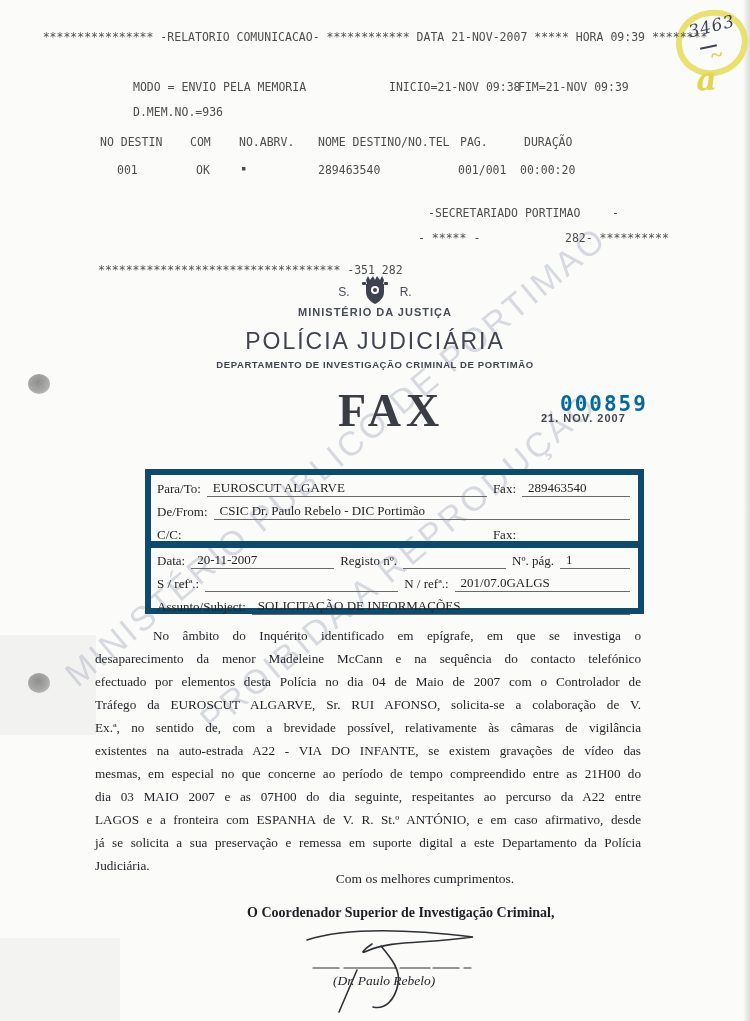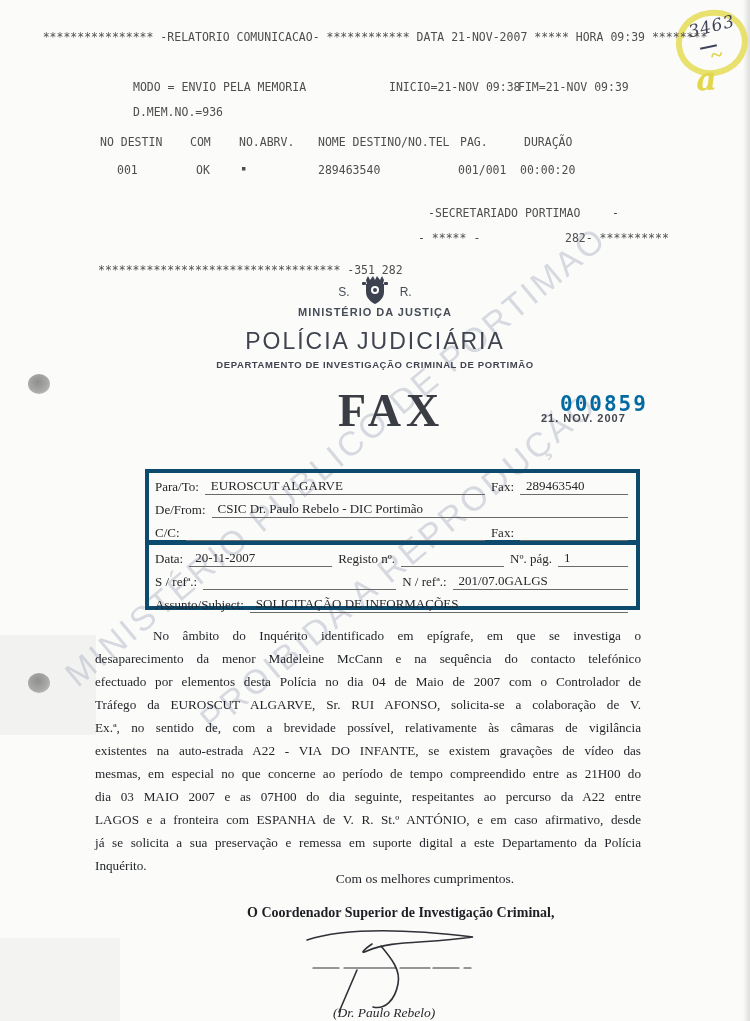--- a/index.html
+++ b/index.html
@@ -43,41 +43,41 @@
   .lh-dept{top:359px;font-size:9.5px;font-weight:bold;letter-spacing:0.6px;color:#3f4450;}
 
   .fax-title{position:absolute;left:338px;top:384px;font-family:"Liberation Serif",serif;
     font-weight:bold;font-size:46px;letter-spacing:5px;color:#3a3d44;text-align:right;}
   .stamp-num{position:absolute;left:560px;top:392px;font-family:"DejaVu Sans Mono",monospace;
     font-weight:bold;font-size:21px;letter-spacing:2px;color:#0369a1;}
   .stamp-date{position:absolute;left:541px;top:412px;font-family:"Liberation Sans",sans-serif;
     font-weight:bold;font-size:11px;letter-spacing:1px;color:#44474f;}
 
   
-  .fbox{position:absolute;left:145px;width:487px;border:4px solid #0c4a6e;background:transparent;
+  .fbox{position:absolute;left:145px;width:487px;border:6px solid #0c4a6e;background:transparent;
     font-size:13px;color:#26262a;}
   .fbox1{top:469px;height:67px;}
   .fbox2{top:541px;height:61px;}
   .frow{display:flex;align-items:flex-end;height:22px;padding:0 8px 1px 6px;gap:6px;}
   .flabel{white-space:nowrap;}
   .fval{border-bottom:1px solid #6a6a6a;white-space:nowrap;padding:0 2px 0 6px;min-height:15px;}
   .grow{flex:1;}
 
   
   .body-text{position:absolute;left:95px;top:624px;width:546px;font-size:13.2px;color:#1f2126;}
   .bline{height:23px;line-height:23px;text-align:justify;text-align-last:justify;white-space:nowrap;}
   .bline.first{padding-left:58px;}
   .bline.last{text-align-last:left;}
   .closing{position:absolute;left:0;right:0;top:871px;text-align:center;font-size:13.5px;color:#1f2126;
     padding-left:100px;}
 
   
   .sig-title{position:absolute;left:247px;top:905px;font-weight:bold;font-size:14px;color:#1d1f24;}
   .sig-svg{position:absolute;left:295px;top:920px;}
-  .sig-name{position:absolute;left:333px;top:973px;font-style:italic;font-size:13.5px;color:#26282e;margin-top:32px;}
+  .sig-name{position:absolute;left:333px;top:973px;font-style:italic;font-size:13.5px;color:#26282e;}
 </style>
 </head>
 <body>
 
 <div class="page">
 
   <div class="scan-edge-right"></div>
   <div class="hole-shadow"></div>
   <div class="scan-corner"></div>
 
@@ -187,21 +187,21 @@
     <div class="bline first">No âmbito do Inquérito identificado em epígrafe, em que se investiga o</div>
     <div class="bline">desaparecimento da menor Madeleine McCann e na sequência do contacto telefónico</div>
     <div class="bline">efectuado por elementos desta Polícia no dia 04 de Maio de 2007 com o Controlador de</div>
     <div class="bline">Tráfego da EUROSCUT ALGARVE, Sr. RUI AFONSO, solicita-se a colaboração de V.</div>
     <div class="bline">Ex.ª, no sentido de, com a brevidade possível, relativamente às câmaras de vigilância</div>
     <div class="bline">existentes na auto-estrada A22 - VIA DO INFANTE, se existem gravações de vídeo das</div>
     <div class="bline">mesmas, em especial no que concerne ao período de tempo compreendido entre as 21H00 do</div>
     <div class="bline">dia 03 MAIO 2007 e as 07H00 do dia seguinte, respeitantes ao percurso da A22 entre</div>
     <div class="bline">LAGOS e a fronteira com ESPANHA de V. R. St.º ANTÓNIO, e em caso afirmativo, desde</div>
     <div class="bline">já se solicita a sua preservação e remessa em suporte digital a este Departamento da Polícia</div>
-    <div class="bline last">Inquérito.</div>
+    <div class="bline last">Judiciária.</div>
   </div>
 
   <div class="closing">Com os melhores cumprimentos.</div>
 
   <div class="sig-title">O Coordenador Superior de Investigação Criminal,</div>
   <svg class="sig-svg" width="190" height="95" viewBox="0 0 190 95">
     <g fill="none" stroke="#2e3136" stroke-width="1.6" stroke-linecap="round">
       <path d="M12,20 C55,6 120,10 178,17 C130,24 96,20 72,31 C63,35 71,28 77,24"></path>
       <path d="M86,26 C96,38 106,50 103,64 C100,80 90,90 78,87"></path>
       <path d="M44,92 L62,50"></path>

